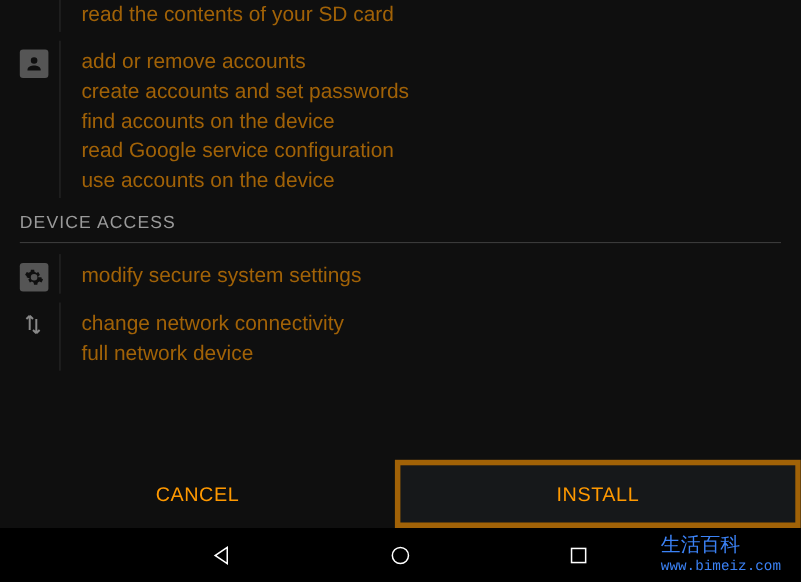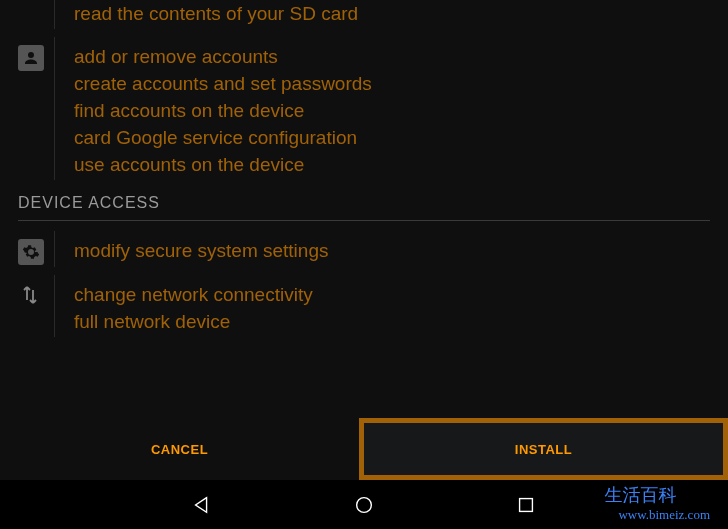--- a/index.html
+++ b/index.html
@@ -64,22 +64,22 @@
       left: 0;
       right: 0;
       height: 62px;
       display: flex;
     }
     .btn {
       flex: 1;
       display: flex;
       align-items: center;
       justify-content: center;
-      font-size: 13px;
-      font-weight: 700;
+      font-size: 18px;
+      font-weight: 400;
       letter-spacing: 0.5px;
       cursor: pointer;
     }
     .btn-cancel {
       color: #ff9900;
     }
     .btn-install {
       color: #ff9900;
       background: #16181a;
       border: 5px solid #a16207;
@@ -130,23 +130,22 @@
       right: 18px;
       font-size: 18px;
       font-family: "Kaiti", serif;
       color: #3b82f6;
       text-shadow: 1px 1px 2px #000;
       line-height: 20px;
       pointer-events: none;
     }
     .watermark-url {
       font-size: 13px;
-      font-family: Liberation Serif, serif;
+      font-family: Liberation Mono, monospace;
       text-shadow: 1px 1px 2px #000;
-      margin-left: 14px;
     }
   </style>
 </head>
 <body>
 
 <div class="content">
   <div class="perm-group">
     <div class="icon-col">
       <div class="vline"></div>
     </div>
@@ -161,21 +160,21 @@
           <svg viewBox="0 0 24 24">
             <path d="M12 12a4 4 0 1 0 0-8 4 4 0 0 0 0 8zm0 2c-3.3 0-8 1.7-8 5v1h16v-1c0-3.3-4.7-5-8-5z"></path>
           </svg>
         </span>
       <div class="vline"></div>
     </div>
     <div class="perm-lines">
       <div>add or remove accounts</div>
       <div>create accounts and set passwords</div>
       <div>find accounts on the device</div>
-      <div>card Google service configuration</div>
+      <div>read Google service configuration</div>
       <div>use accounts on the device</div>
     </div>
   </div>
 
   <div class="section-header">DEVICE ACCESS</div>
   <hr class="divider">
 
   <div class="perm-group">
     <div class="icon-col">
       <span class="gear-icon">

